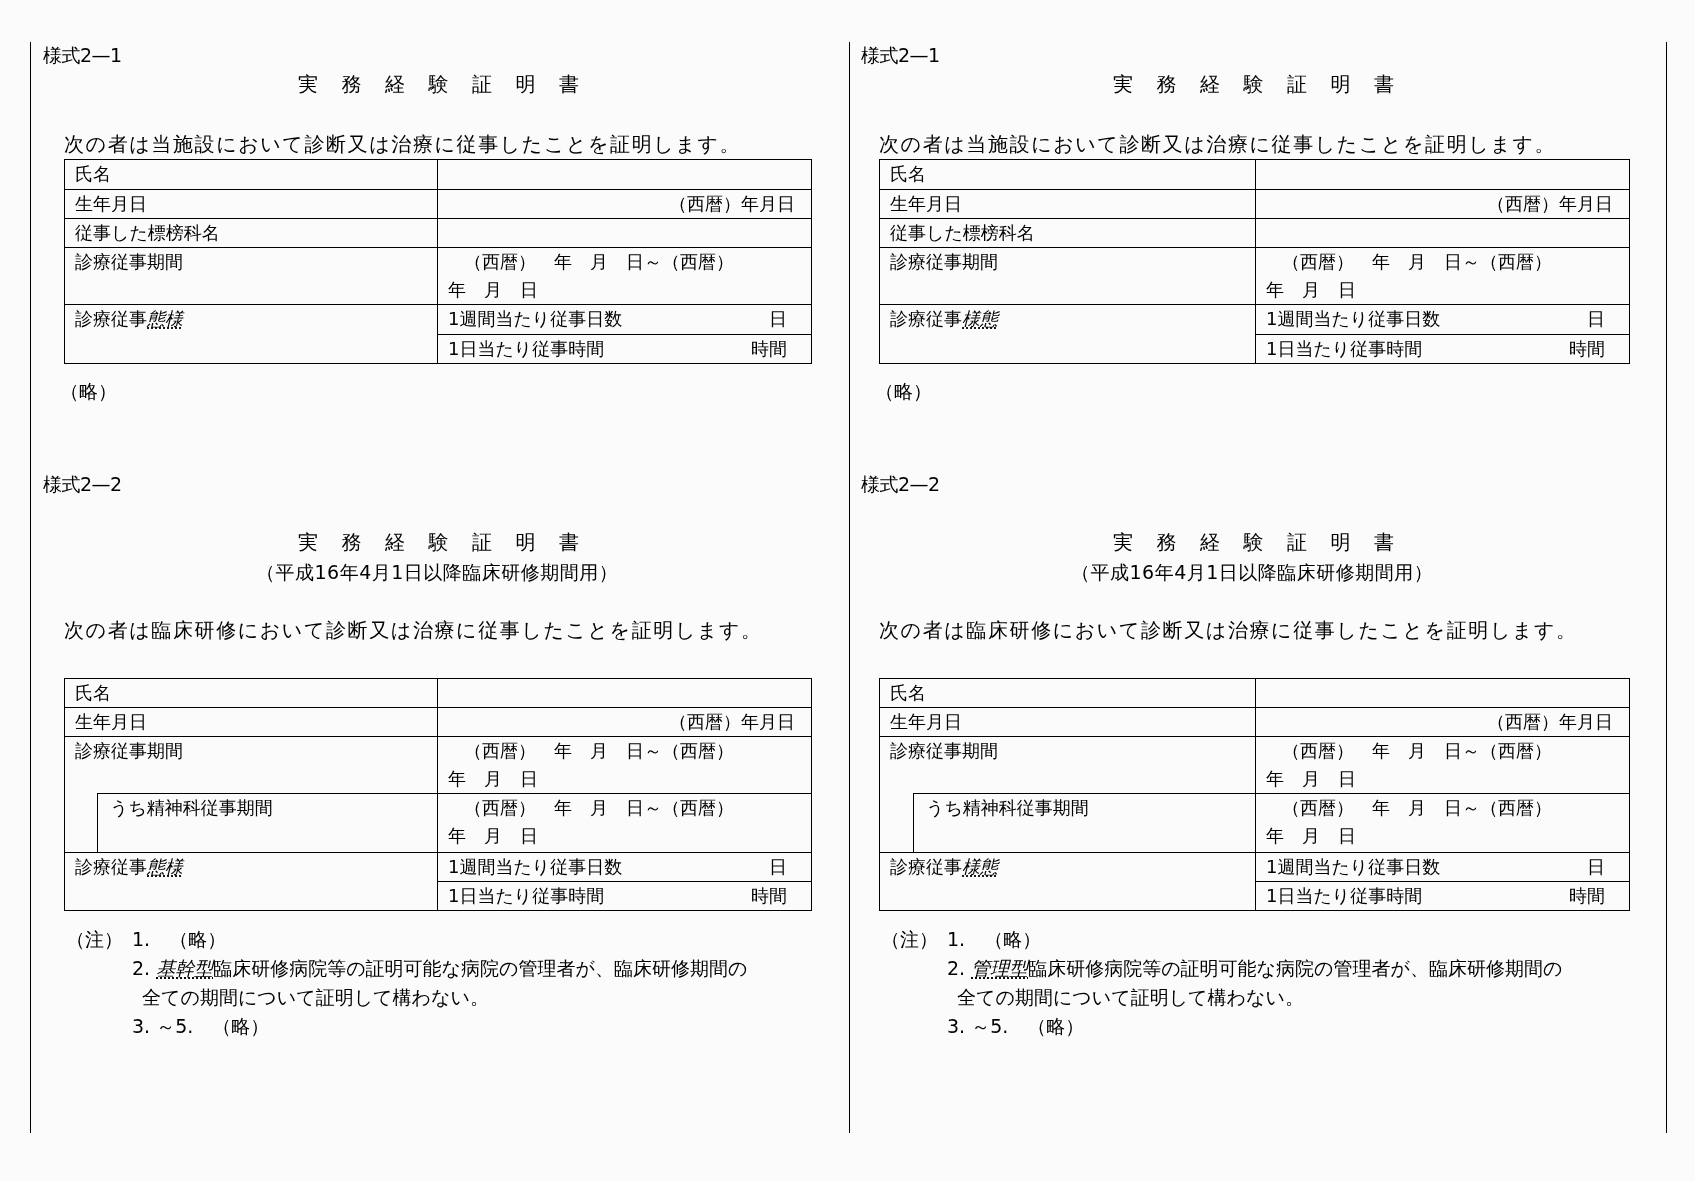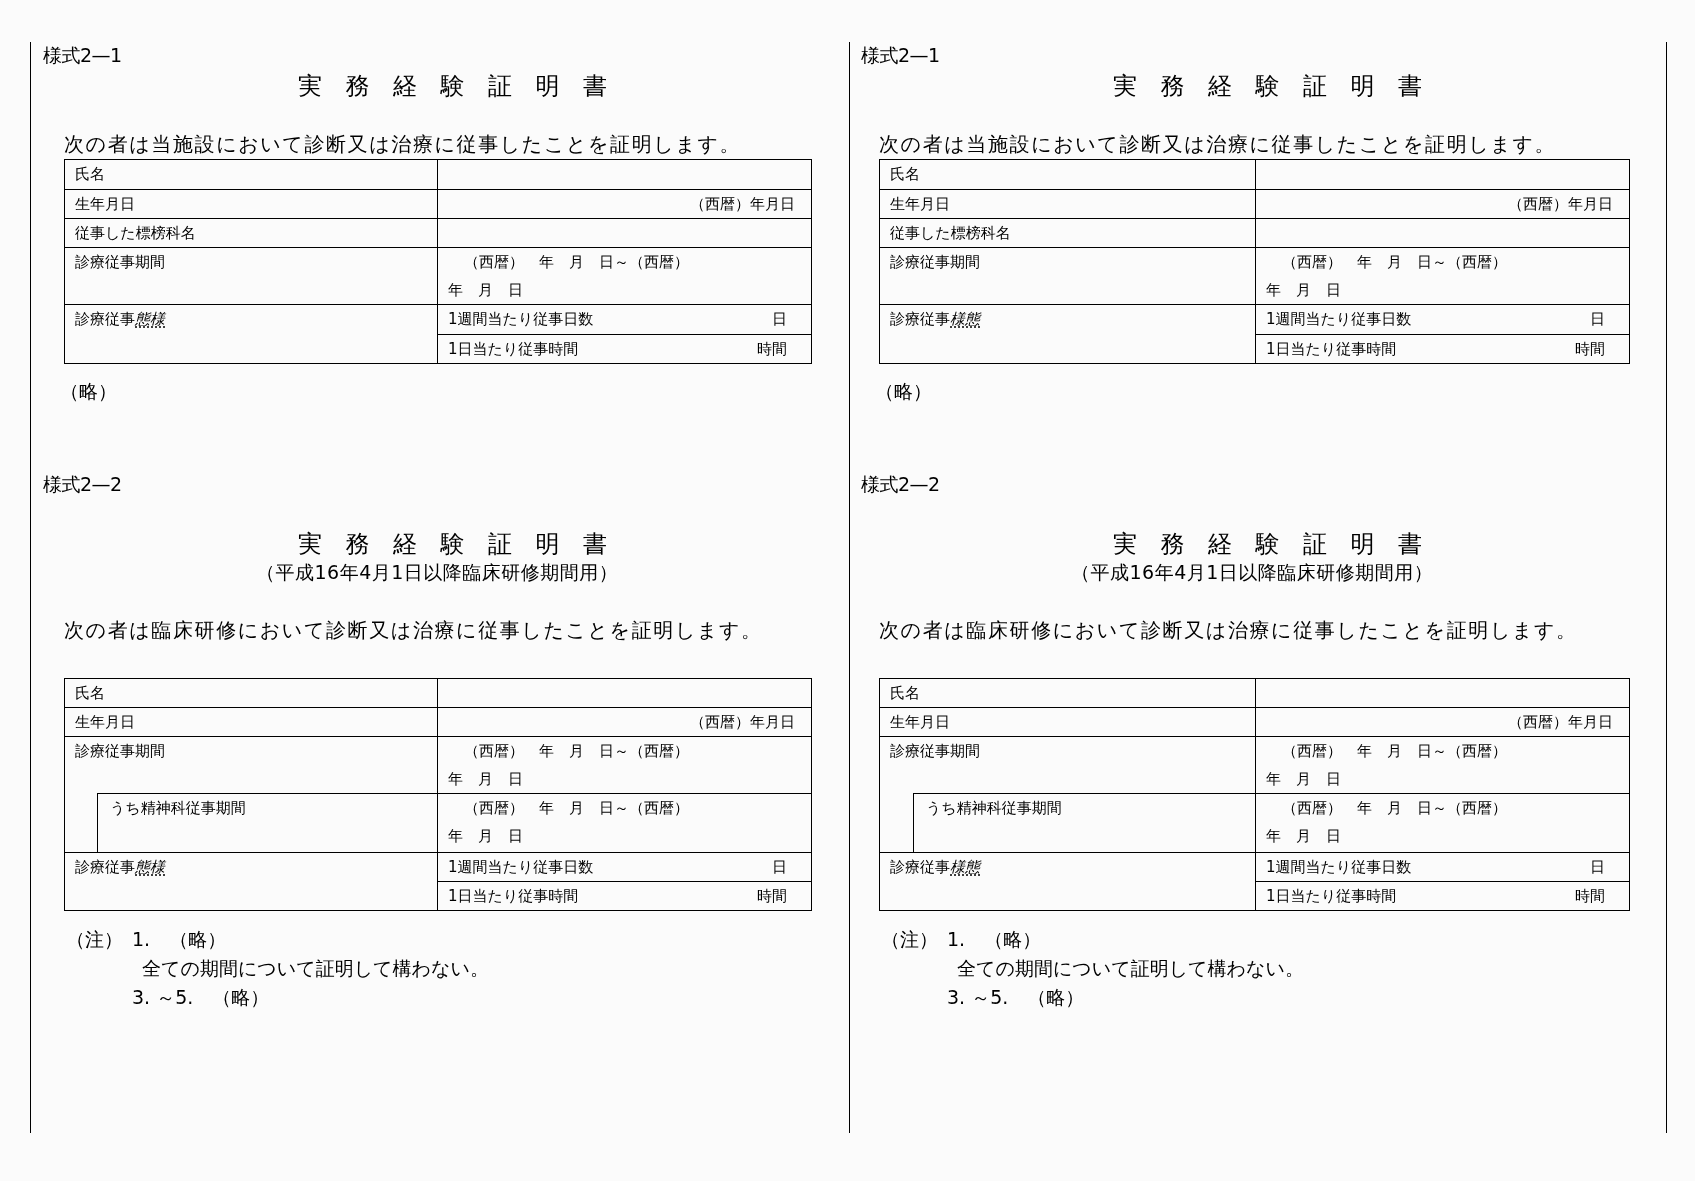--- a/index.html
+++ b/index.html
@@ -7,29 +7,29 @@
     width: 1695px; height: 1181px;
     background: #fbfbfb;
     position: relative; overflow: hidden;
     font-family: "DejaVu Sans", sans-serif;
     color: #000;
   }
   .vline { position: absolute; width: 1px; background: #000; }
   .panel { position: absolute; top: 0; width: 820px; height: 1181px; }
   .abs { position: absolute; white-space: nowrap; line-height: 1; }
   .form-no { font-size: 19px; letter-spacing: -0.5px; }
-  .title { font-size: 24px; letter-spacing: 23.5px; }
+  .title { font-size: 20px; letter-spacing: 23.5px; }
   .subtitle { font-size: 19px; letter-spacing: 0.5px; }
   .lead { font-size: 20px; letter-spacing: 1.6px; }
   .ryaku { font-size: 19px; }
 
   table.cert {
     position: absolute;
     border-collapse: collapse;
-    font-size: 15px;
+    font-size: 18px;
     table-layout: fixed;
   }
   table.cert td {
     border: 1.5px solid #000;
     padding: 0 0 0 10px;
     vertical-align: top;
     line-height: 28px;
     white-space: nowrap;
     overflow: hidden;
   }
@@ -168,20 +168,23 @@
         </div>
       </td>
     </tr>
   </tbody>
     </table>
 
   <div class="notes" style="left:66px; top:925px;">
     <div class="row">
       <span style="display:inline-block; width:66px;">（注）</span><span>1.　（略）</span>
     </div>
+    <div class="row" style="padding-left:66px;">
+      <span>2. </span><span class="wavy">基幹型</span><span>臨床研修病院等の証明可能な病院の管理者が、臨床研修期間の</span>
+    </div>
     <div class="row" style="padding-left:76px;">全ての期間について証明して構わない。</div>
     <div class="row" style="padding-left:66px;">3. ～5.　（略）</div>
   </div>
 </div>
 
 <div class="panel" style="left:815px;">
 
   <div class="abs form-no" style="left:46px; top:46px;">様式2—1</div>
   <div class="abs title" style="left:298px; top:74px;">実務経験証明書</div>
   <div class="abs lead" style="left:64px; top:134px;">次の者は当施設において診断又は治療に従事したことを証明します。</div>
@@ -299,16 +302,19 @@
         </div>
       </td>
     </tr>
   </tbody>
     </table>
 
   <div class="notes" style="left:66px; top:925px;">
     <div class="row">
       <span style="display:inline-block; width:66px;">（注）</span><span>1.　（略）</span>
     </div>
+    <div class="row" style="padding-left:66px;">
+      <span>2. </span><span class="wavy">管理型</span><span>臨床研修病院等の証明可能な病院の管理者が、臨床研修期間の</span>
+    </div>
     <div class="row" style="padding-left:76px;">全ての期間について証明して構わない。</div>
     <div class="row" style="padding-left:66px;">3. ～5.　（略）</div>
   </div>
 </div>
 
 </body></html>

